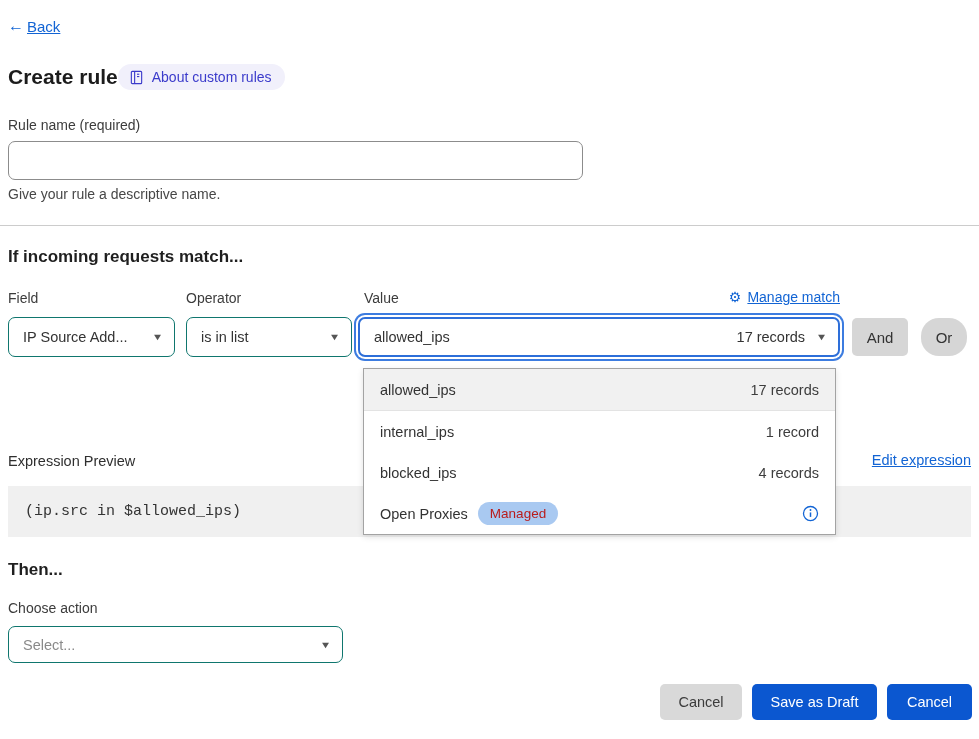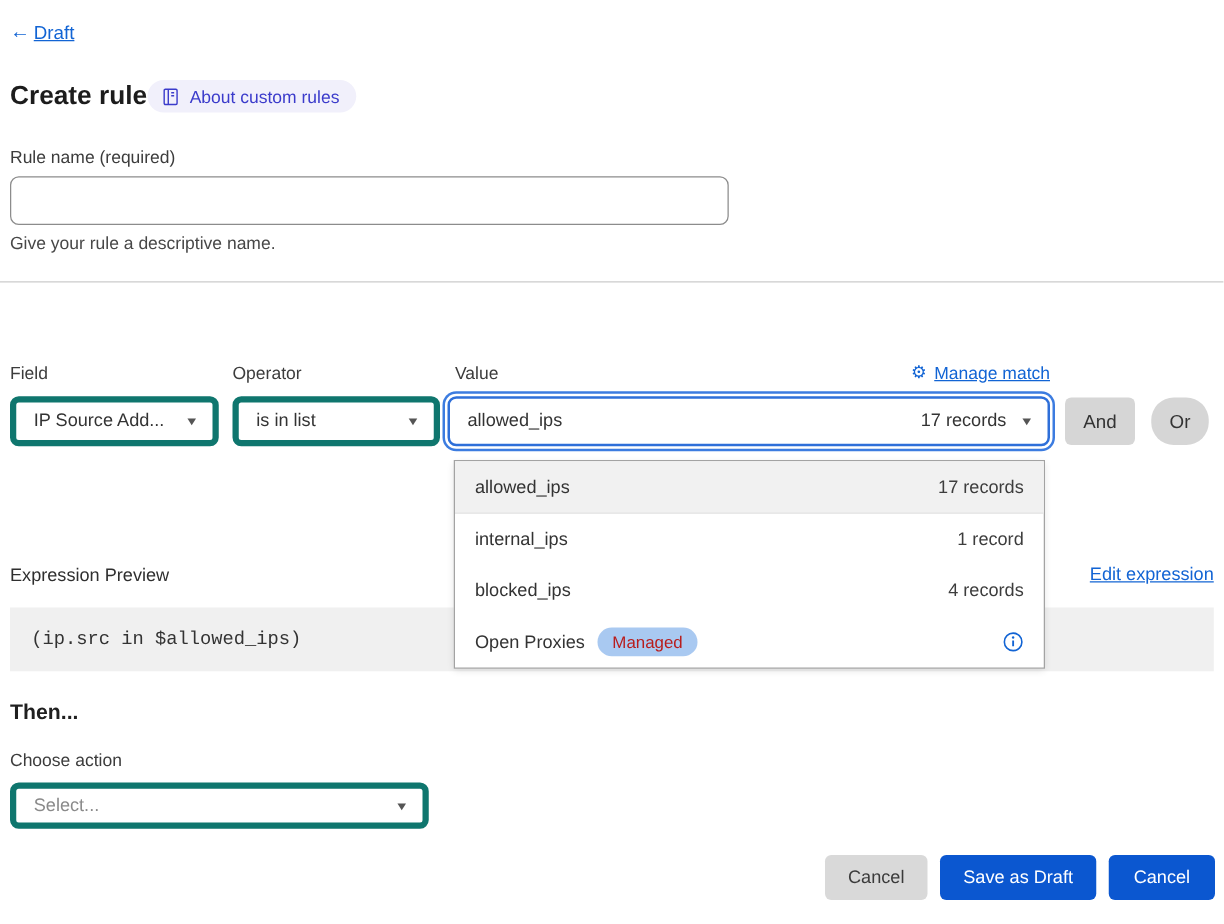--- a/index.html
+++ b/index.html
@@ -26,21 +26,21 @@
     border:1px solid #8c8c8c;border-radius:7px;font-size:15px;padding:0 12px;outline:none;
     font-family:"Liberation Sans",sans-serif;}
   .helper{position:absolute;top:186px;left:8px;font-size:14px;color:#474747;}
 
   .divider{position:absolute;top:225px;left:0;width:979px;border-top:1px solid #cccccc;}
 
   .section-heading{position:absolute;left:8px;font-size:17px;font-weight:700;color:#1f1f1f;}
 
   
   .select{position:absolute;top:317px;height:40px;box-sizing:border-box;background:#fff;
-    border:5px solid #0f766e;border-radius:7px;display:flex;align-items:center;
+    border:1px solid #0f766e;border-radius:7px;display:flex;align-items:center;
     padding:0 12px 0 14px;font-size:14.5px;color:#333;cursor:pointer;}
   .caret{margin-left:auto;font-size:9px;color:#555;transform:scaleX(1.3);}
   .select-focused{border:2px solid #2e6fd9;border-radius:7px;
     box-shadow:0 0 0 2px #ffffff,0 0 0 4px #3c7ce0;}
   .select .meta{color:#333;margin-right:12px;}
   .select .meta+. caret{margin-left:0;}
 
   .manage-lists{position:absolute;top:289px;right:139px;display:flex;align-items:center;gap:6px;
     font-size:14px;}
   .manage-lists .gear{color:#1264d4;font-size:14px;text-decoration:none;}
@@ -77,21 +77,21 @@
   .btn-gray{background:#d9d9d9;color:#3b3b3b;}
   .btn-blue{background:#0b57d0;color:#ffffff;}
 </style>
 </head>
 <body>
 
 <div class="page">
 
   <div class="back">
     <span class="arrow">←</span>
-    <span class="link">Draft</span>
+    <span class="link">Back</span>
   </div>
 
   <div class="title-row">
     <span class="page-title">Create rule</span>
     <span class="about-badge">
       <span>
         <svg width="15" height="15" viewBox="0 0 16 16" fill="none" stroke="#3b3bcb" stroke-width="1.2">
           <rect x="2.5" y="1.5" width="11" height="13" rx="1"></rect>
           <line x1="6" y1="1.5" x2="6" y2="14.5"></line>
           <line x1="8.5" y1="4.5" x2="11" y2="4.5"></line>
@@ -101,20 +101,21 @@
       <span>About custom rules</span>
     </span>
   </div>
 
   <div class="form-label" style="top:117px;">Rule name (required)</div>
   <input class="rule-input" type="text" value="" style="">
   <div class="helper">Give your rule a descriptive name.</div>
 
   <div class="divider"></div>
 
+  <div class="section-heading" style="top:247px;">If incoming requests match...</div>
 
   <div class="form-label" style="top:290px;left:8px;">Field</div>
   <div class="form-label" style="top:290px;left:186px;">Operator</div>
   <div class="form-label" style="top:290px;left:364px;">Value</div>
 
   <div class="manage-lists">
     <span class="gear">⚙</span>
     <span class="link">Manage match</span>
   </div>
 

